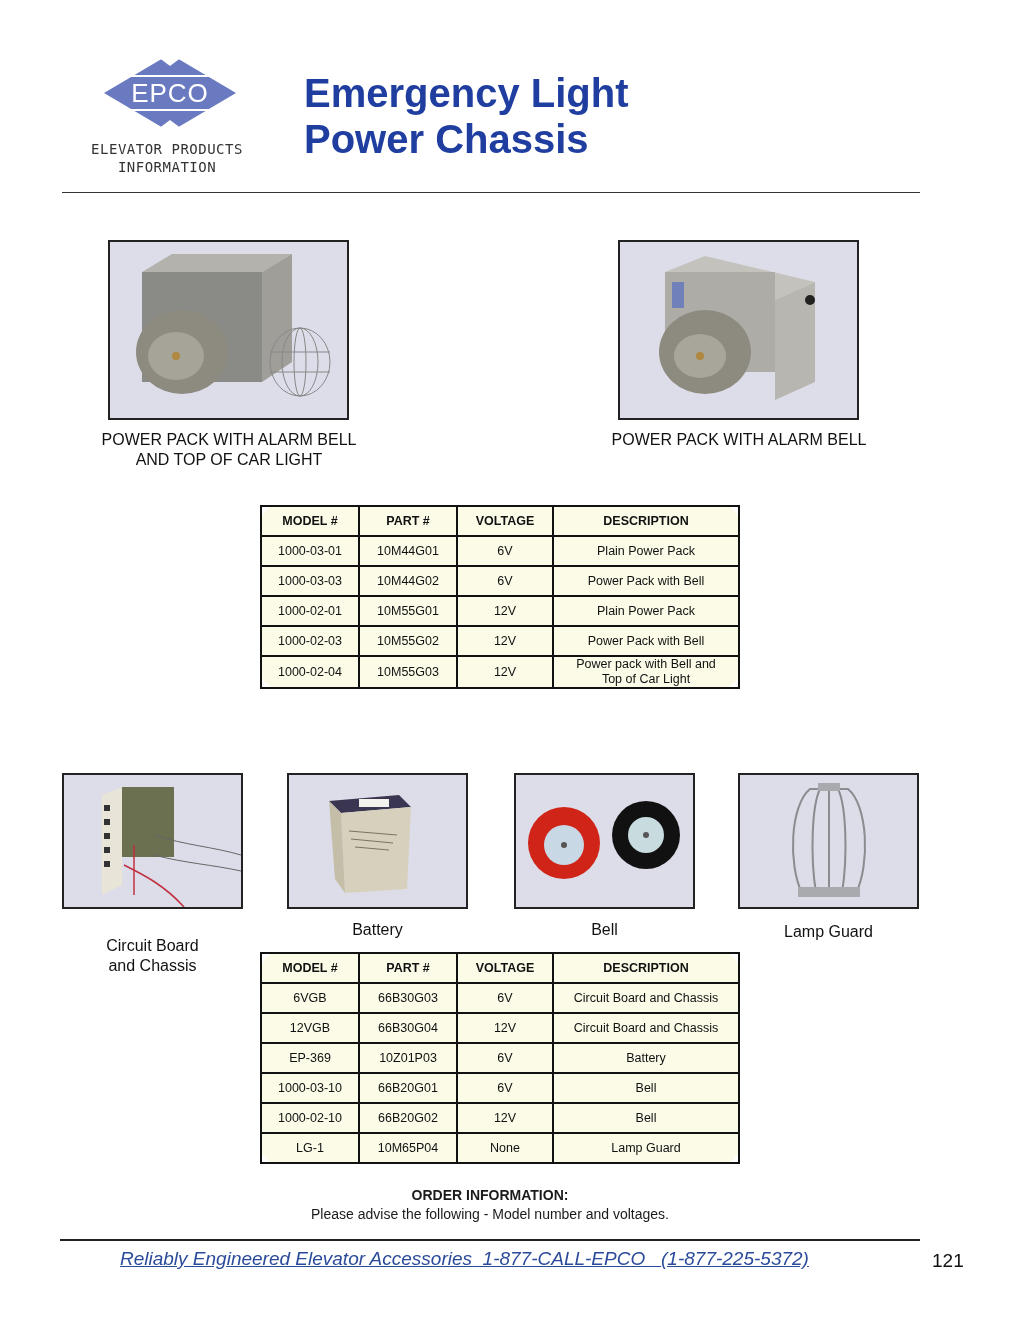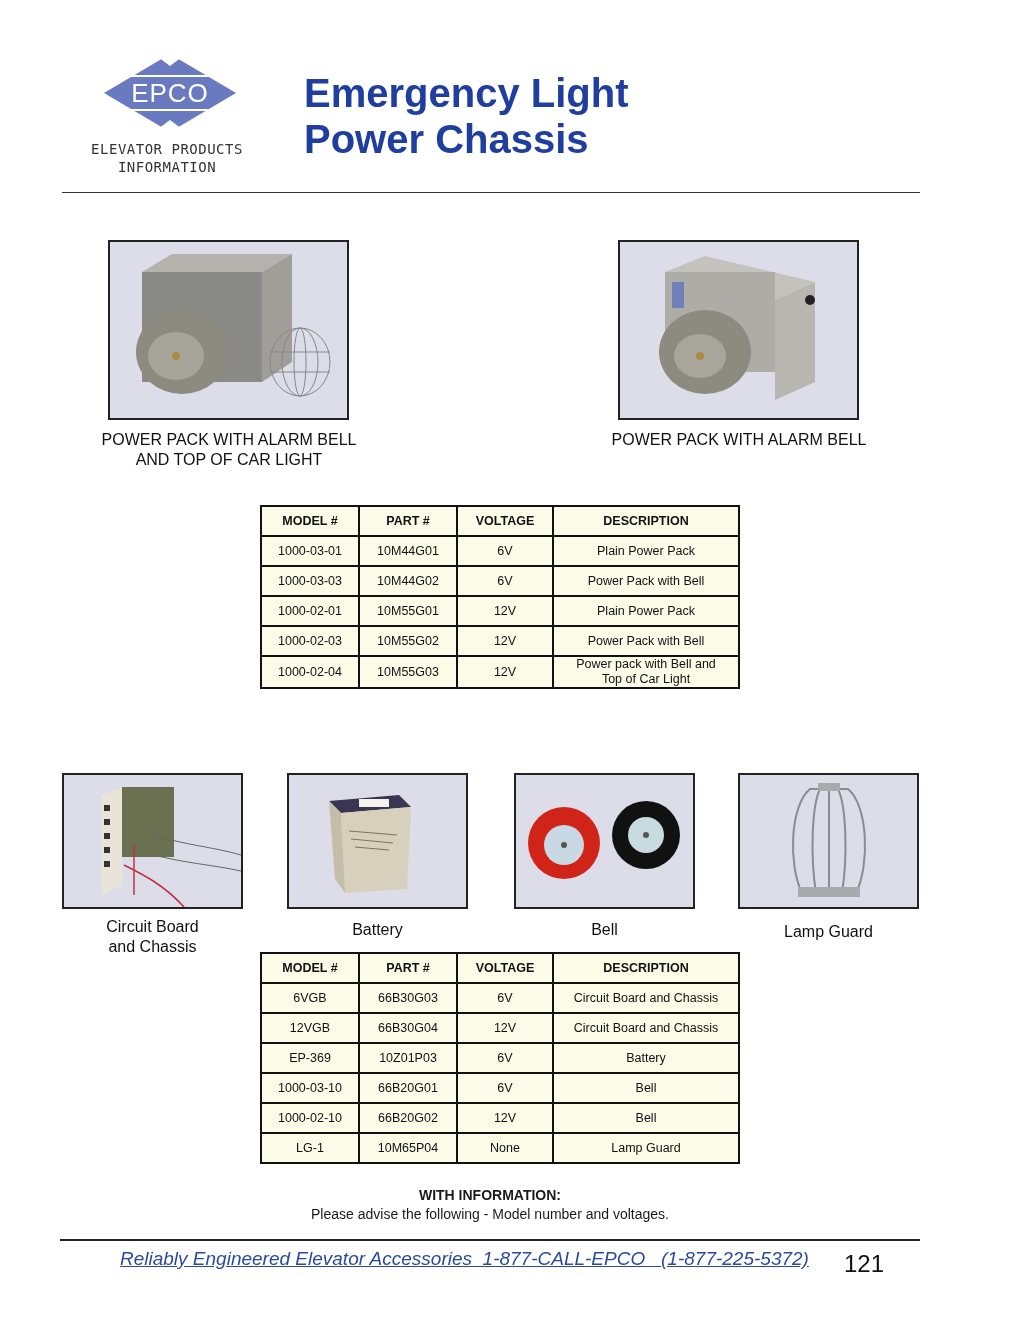--- a/index.html
+++ b/index.html
@@ -11,28 +11,28 @@
   .logo-diamond { position: absolute; left: 40px; top: 0; width: 136px; height: 82px; }
   .logo-text { position: absolute; left: 0; top: 88px; width: 210px; text-align: center; font-family: "DejaVu Sans Mono", monospace; font-size: 14px; line-height: 18px; letter-spacing: 0.5px; color: #333; }
   .title { left: 304px; top: 70px; font-size: 40px; line-height: 46px; font-weight: bold; color: #1f3ea0; }
   .rule { height: 1px; background: #333; }
 
   
   .frame { border: 2px solid #222; background: #dcdde8; box-sizing: border-box; overflow: hidden; }
   .caption { text-align: center; font-size: 16px; line-height: 20px; color: #111; }
 
   
-  table.spec { border-collapse: collapse; background: #fbfbe8; font-size: 12.5px; color: #111; }
+  table.spec { border-collapse: collapse; background: #fbfbe8; font-size: 12.5px; color: #111; border-radius: 20px; }
   table.spec th, table.spec td { border: 2px solid #111; text-align: center; height: 28px; padding: 0 4px; line-height: 15px; }
   table.spec th { font-weight: bold; font-size: 12.5px; }
   .col-model { width: 88px; } .col-part { width: 88px; } .col-volt { width: 86px; } .col-desc { width: 176px; margin-top: 13px; }
 
   .order { left: 260px; width: 460px; text-align: center; font-size: 14px; line-height: 19px; }
   .footer { left: 120px; top: 1248px; font-size: 19px; font-style: italic; color: #2a4a9a; white-space: pre; text-decoration: underline; }
-  .pageno { left: 844px; top: 1250px; font-size: 24px; color: #111; }
+  .pageno { left: 932px; top: 1250px; font-size: 19px; color: #111; }
 </style>
 </head>
 <body>
 
 <div class="abs logo">
   <svg class="logo-diamond" viewBox="0 0 136 82">
     <polygon points="68,2 134,41 68,80 2,41" fill="#6a7ac0"></polygon>
     <polygon points="52,2 84,2 68,14" fill="#ffffff"></polygon>
     <polygon points="52,80 84,80 68,68" fill="#ffffff"></polygon>
     <line x1="20" y1="24" x2="116" y2="24" stroke="#fff" stroke-width="2"></line>
@@ -150,21 +150,21 @@
     <g stroke="#c03040" stroke-width="1.5" fill="none">
         <path d="M60,90 C80,100 100,110 120,132"></path>
         <path d="M70,70 L70,120"></path>
       </g>
     <g stroke="#666" stroke-width="1" fill="none">
         <path d="M90,60 C120,70 150,72 177,80"></path>
         <path d="M90,80 C120,88 150,90 177,96"></path>
       </g>
   </svg>
 </div>
-<div class="abs caption" style="left:62px; top:917px; width:181px;text-align:center;">
+<div class="abs caption" style="left:62px; top:936px; width:181px;text-align:center;">
   <div>Circuit Board</div>
   <div>and Chassis</div>
 </div>
 
 <div class="abs frame" style="left:287px; top:773px; width:181px; height:136px;">
   <svg width="177" height="132" viewBox="0 0 177 132">
     <polygon points="40,26 110,20 122,32 52,38" fill="#3a3550"></polygon>
     <polygon points="52,38 122,32 118,114 56,118" fill="#d6d0bc"></polygon>
     <polygon points="40,26 52,38 56,118 46,104" fill="#c4bea8"></polygon>
     <rect x="70" y="24" width="30" height="8" fill="#f4f2ec"></rect>
@@ -252,20 +252,20 @@
     <tr>
       <td>LG-1</td>
       <td>10M65P04</td>
       <td>None</td>
       <td>Lamp Guard</td>
     </tr>
   </tbody>
 </table>
 
 <div class="abs order" style="top:1186px;">
-  <div style="font-weight:bold;">WITH INFORMATION:</div>
+  <div style="font-weight:bold;">ORDER INFORMATION:</div>
   <div>Please advise the following - Model number and voltages.</div>
 </div>
 
 <div class="abs rule" style="left:60px; top:1239px; width:860px; height:2px; background:#222;"></div>
 
 <div class="abs footer">Reliably Engineered Elevator Accessories  1-877-CALL-EPCO   (1-877-225-5372)</div>
 <div class="abs pageno">121</div>
 
 </body></html>

